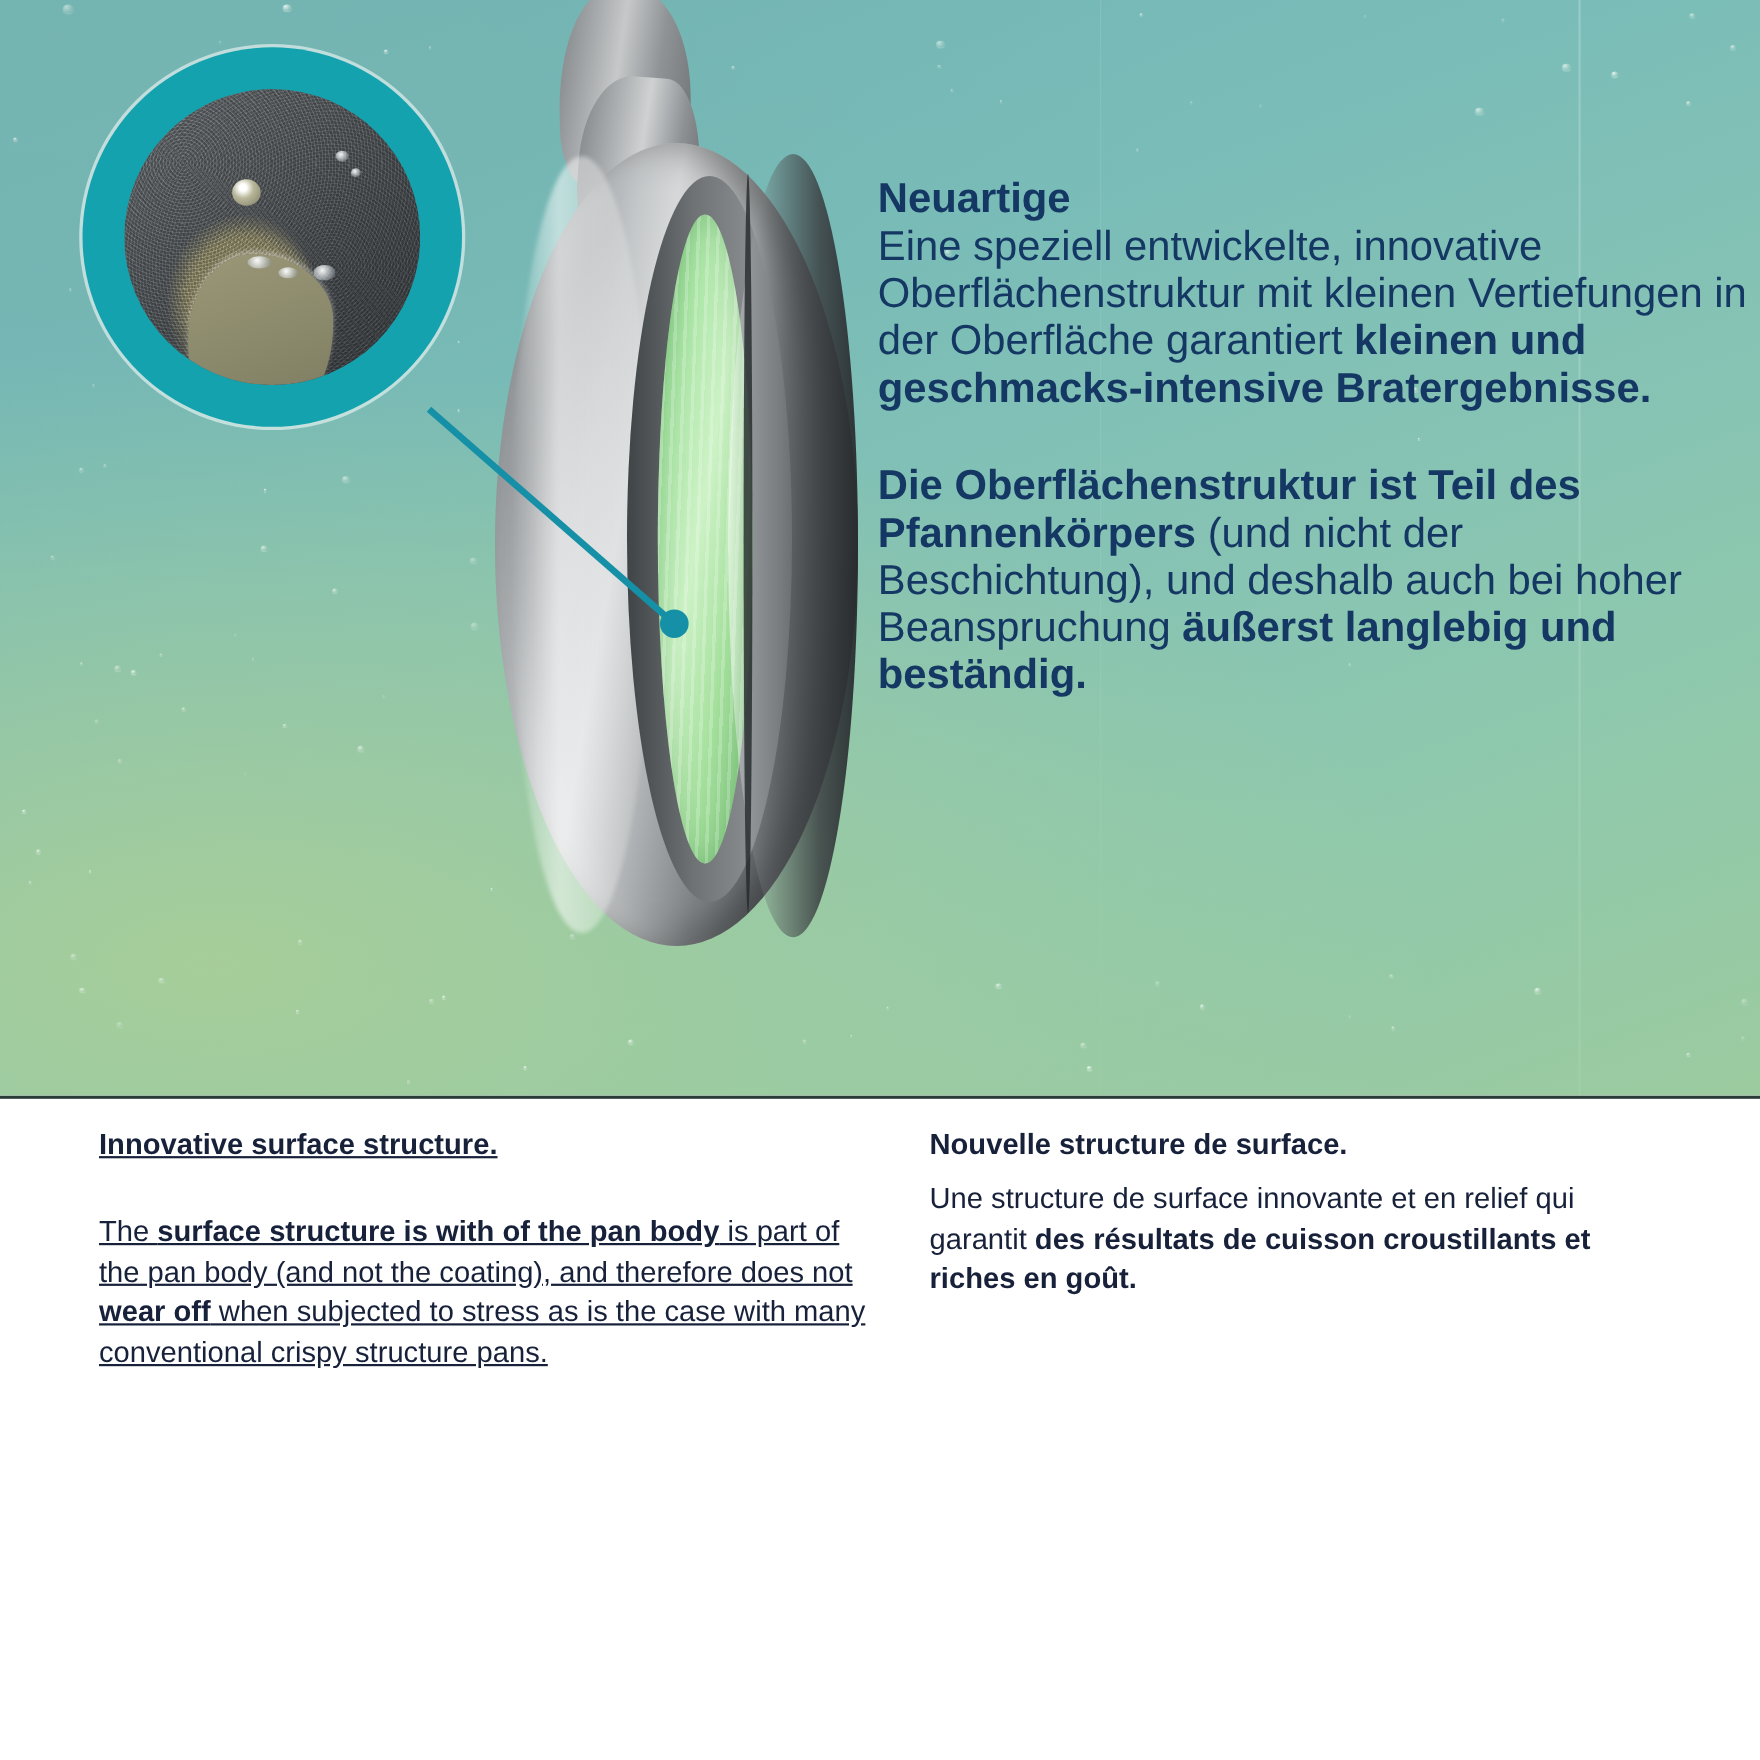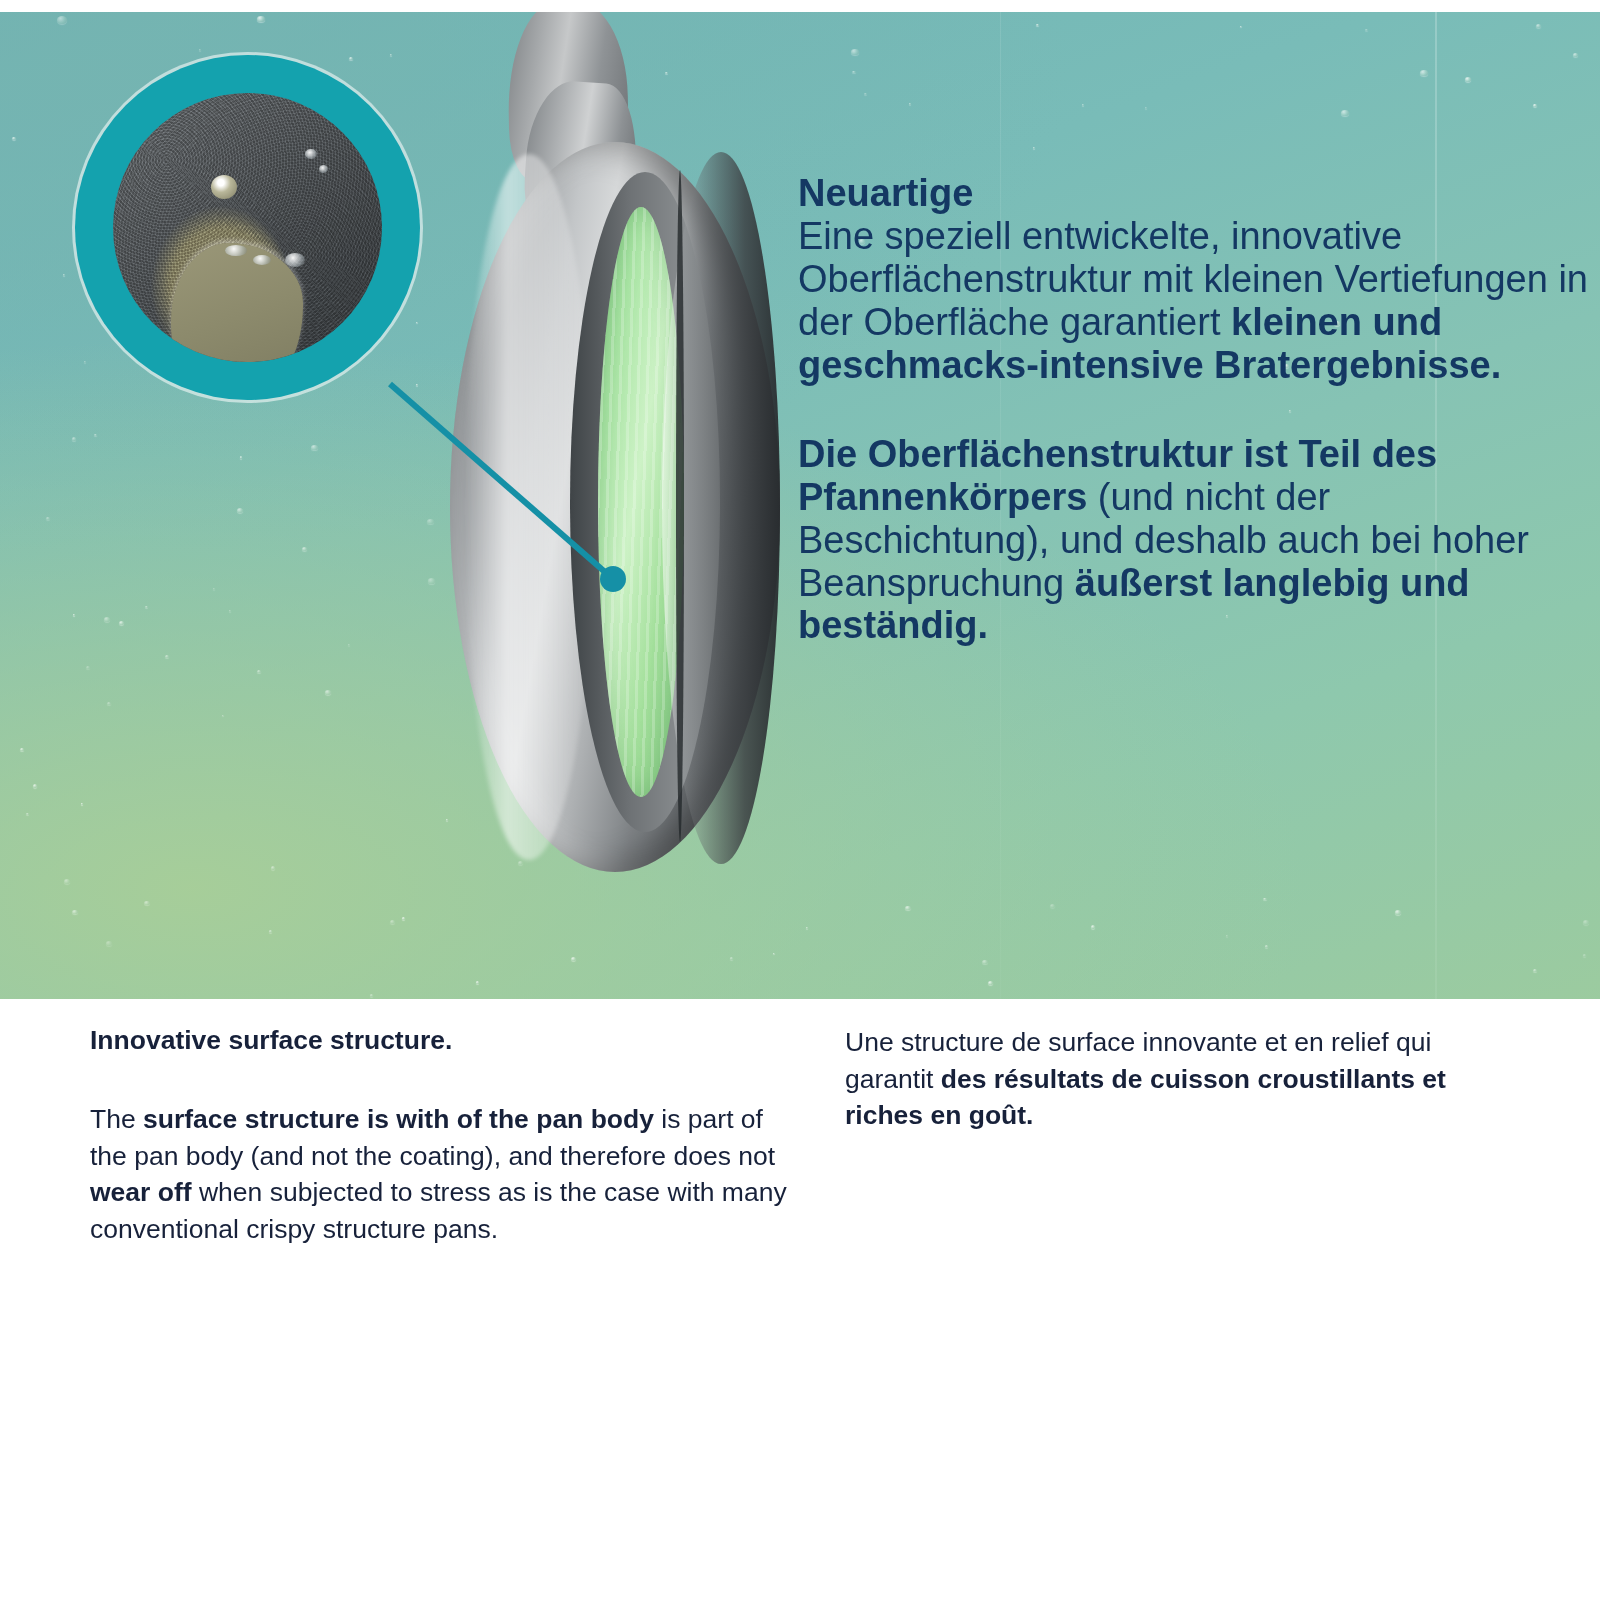--- a/index.html
+++ b/index.html
@@ -1,21 +1,21 @@
 <!DOCTYPE html>
 <html><head>
 <meta charset="utf-8">
 <style>
   html,body{margin:0;padding:0;background:#fff;}
   body{width:1600px;height:1600px;font-family:"Liberation Sans",sans-serif;-webkit-font-smoothing:antialiased;}
 
   #page{position:relative;width:1600px;height:1600px;overflow:hidden;background:#ffffff;}
 
   
-  #hero{position:absolute;left:0;top:12px;width:1600px;height:996px;overflow:hidden;
+  #hero{position:absolute;left:0;top:0;width:1600px;height:996px;overflow:hidden;
         border-bottom:3px solid #2b3b37;}
   .hero-bg{position:absolute;inset:0;
      background:
        radial-gradient(120% 95% at 12% 88%, rgba(168,206,152,.95) 0%, rgba(168,206,152,0) 58%),
        radial-gradient(100% 80% at 5% 5%, rgba(118,180,176,.75) 0%, rgba(118,180,176,0) 62%),
        linear-gradient(160deg,#6fb3b4 0%, #79bcb8 32%, #86c3b4 56%, #8ec8ad 74%, #9ccb9f 100%);}
   .hero-seam{position:absolute;top:0;bottom:0;left:1435px;width:2px;
      background:linear-gradient(to bottom,rgba(255,255,255,.22),rgba(255,255,255,.07));}
   .hero-seam.b{left:1000px;width:1px;background:linear-gradient(to bottom,rgba(255,255,255,.10),rgba(255,255,255,.03));}
 
@@ -87,21 +87,21 @@
   
   #de{position:absolute;left:798px;top:160px;width:790px;color:#143863;}
   #de .blk{font-size:38px;line-height:1.13;font-weight:300;}
   #de .hd{font-weight:700;font-size:38px;line-height:1.13;}
   #de b{font-weight:700;}
   #de .p2{margin-top:46px;}
 
   
   #bottom{position:absolute;left:0;top:999px;width:1600px;height:601px;background:#fff;}
   .col{position:absolute;top:25px;color:#17213a;}
-  .col.en{left:90px;width:700px;}
+  .col.en{left:90px;width:700px;text-decoration:underline;}
   .col.fr{left:845px;width:660px;}
   .col h3{margin:0 0 4px 0;font-size:26.5px;font-weight:700;line-height:1.25;}
   .col p{margin:0;font-size:26.5px;font-weight:300;line-height:1.38;}
   .col p b{font-weight:600;}
   .col .gap{height:40px;}
   .col.fr h3{margin-bottom:14px;}
   .col.fr .gap{height:52px;}
 </style>
 </head>
 <body>
@@ -259,18 +259,19 @@
 
   <div id="bottom">
 
     <div class="col en">
       <h3>Innovative surface structure.</h3>
       <div class="gap"></div>
       <p><span>The </span><b>surface structure is with of the pan body</b><span> is part of the pan body (and not the coating), and therefore does not </span><b>wear off</b><span> when subjected to stress as is the case with many conventional crispy structure pans.</span></p>
     </div>
 
     <div class="col fr">
+      <h3>Nouvelle structure de surface.</h3>
       <p><span>Une structure de surface innovante et en relief qui garantit </span><b>des résultats de cuisson croustillants et riches en goût.</b></p>
       <div class="gap"></div>
     </div>
 
   </div>
 </div>
 
 </body></html>

